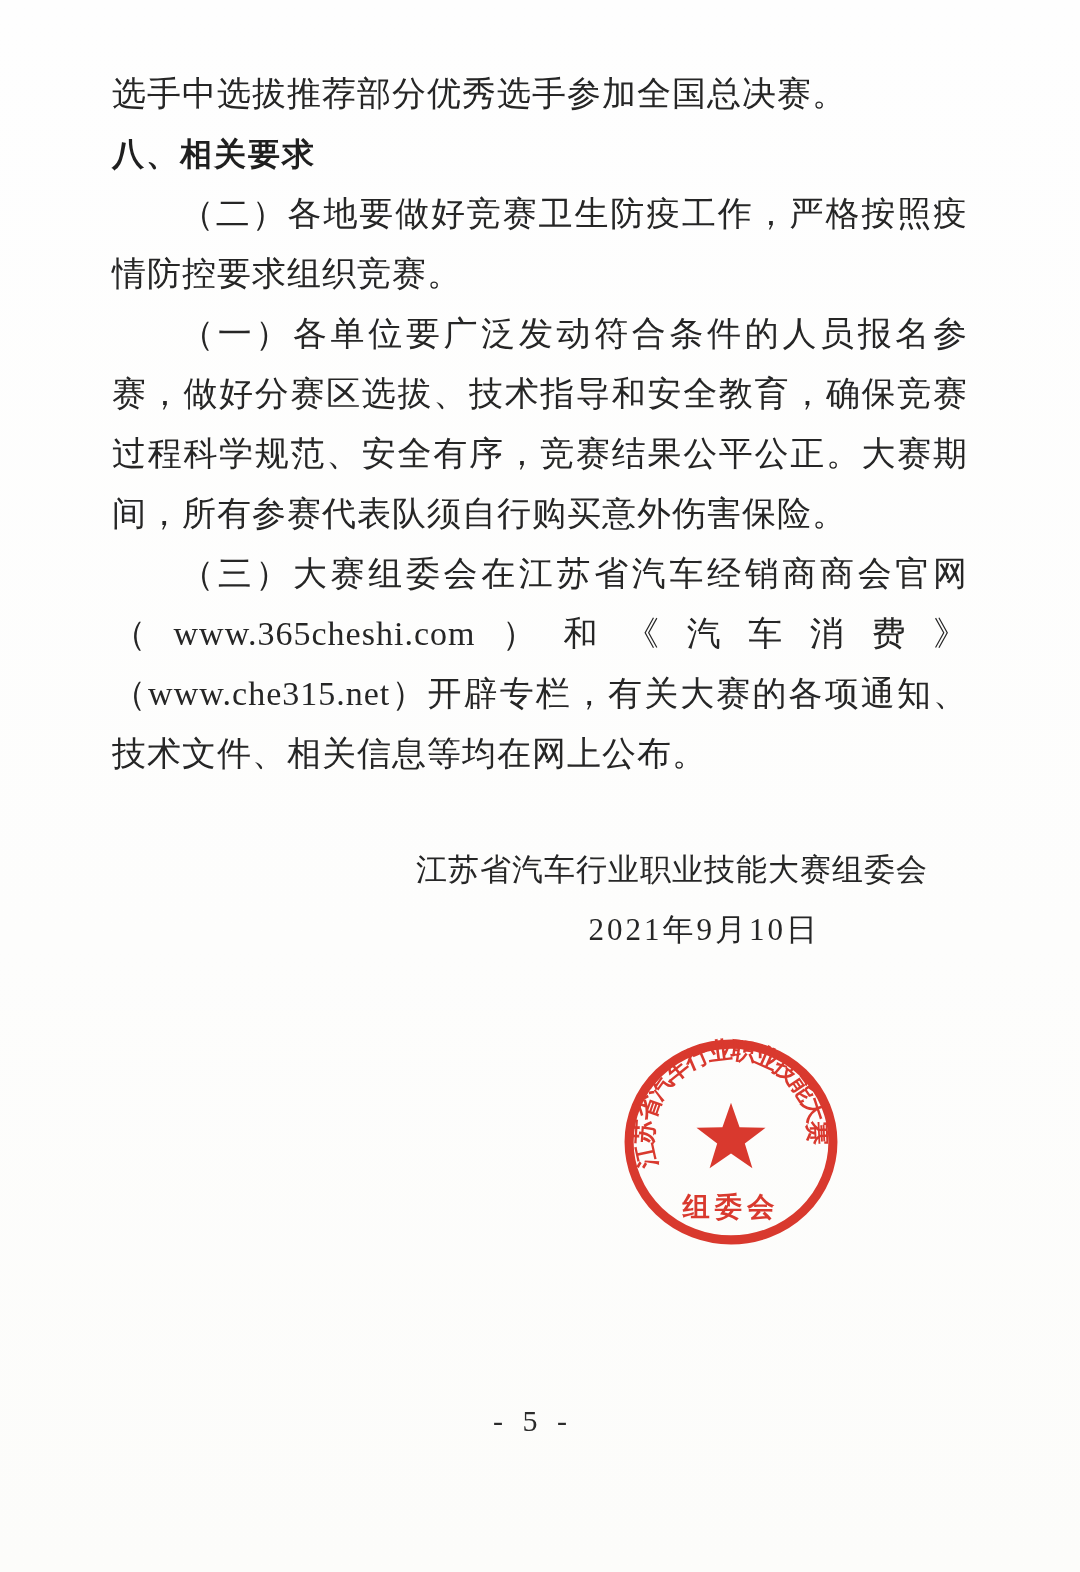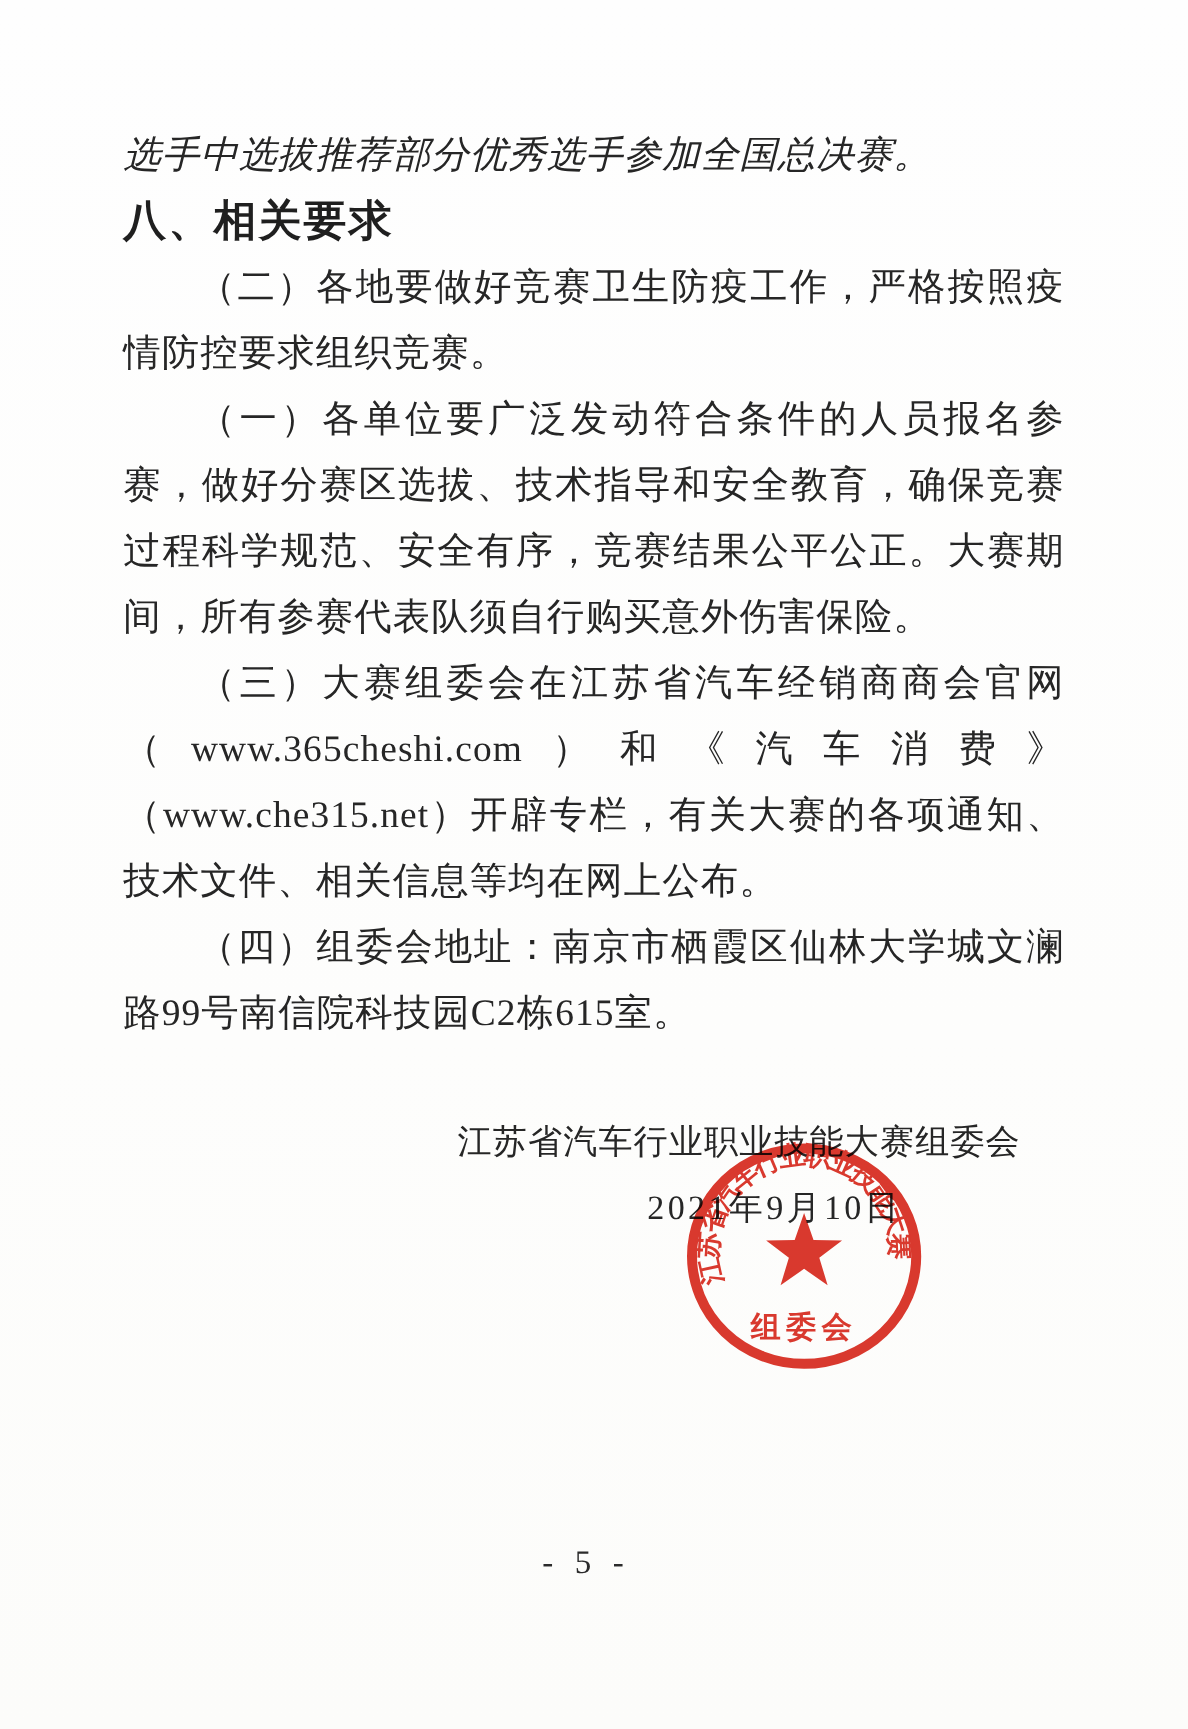--- a/index.html
+++ b/index.html
@@ -18,26 +18,26 @@
   .content {
     position: absolute;
     left: 112px; right: 112px; top: 0;
     font-size: 34px;
     line-height: 60px;
     text-align: justify;
     text-justify: inter-character;
     letter-spacing: 1px;
   }
   .content p { margin: 0; }
-  .intro-line { padding-top: 112px; font-style: italic; }
+  .intro-line { padding-top: 64px; }
   .section-heading {
     margin: 0;
     font-family: "Liberation Sans", "DejaVu Sans", sans-serif;
     font-weight: bold;
-    font-size: 39px;
+    font-size: 32px;
     line-height: 60px;
     letter-spacing: 2px;
     color: #1f1f1f;
   }
   .body-para { text-indent: 2em; }
   .contact-line { text-indent: 2.75em; }
   .sign-block {
     margin-top: 56px;
     text-align: right;
   }
@@ -80,21 +80,20 @@
     <p class="intro-line">选手中选拔推荐部分优秀选手参加全国总决赛。</p>
 
     <p class="section-heading">八、相关要求</p>
 
     <p class="body-para">（二）各地要做好竞赛卫生防疫工作，严格按照疫情防控要求组织竞赛。</p>
 
     <p class="body-para">（一）各单位要广泛发动符合条件的人员报名参赛，做好分赛区选拔、技术指导和安全教育，确保竞赛过程科学规范、安全有序，竞赛结果公平公正。大赛期间，所有参赛代表队须自行购买意外伤害保险。</p>
 
     <p class="body-para">（三）大赛组委会在江苏省汽车经销商商会官网（www.365cheshi.com）和《汽车消费》（www.che315.net）开辟专栏，有关大赛的各项通知、技术文件、相关信息等均在网上公布。</p>
 
-    <p class="body-para">（四）组委会地址：南京市栖霞区仙林大学城文澜路99号南信院科技园C2栋615室。</p>
 
 
     <div class="sign-block">
       <div class="signature-line">江苏省汽车行业职业技能大赛组委会</div>
       <div class="date-line">2021年9月10日</div>
     </div>
   </div>
 
   <svg class="official-seal" viewBox="0 0 220 210" xmlns="http://www.w3.org/2000/svg">
     <ellipse cx="110" cy="105" rx="101" ry="97" fill="none" stroke="#d8281c" stroke-width="9"></ellipse>

